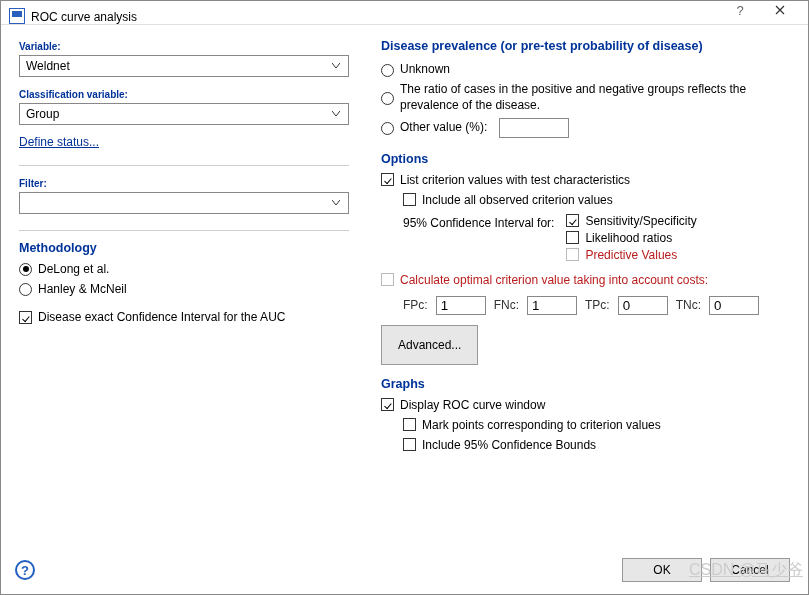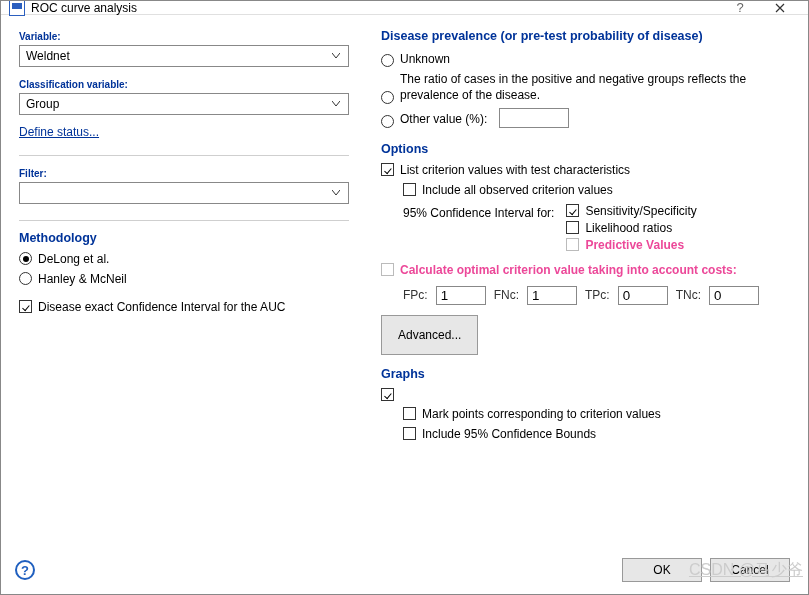--- a/index.html
+++ b/index.html
@@ -8,25 +8,25 @@
     font-size: 12px;
     background: #fff;
     color: #000;
     width: 809px;
     height: 595px;
     border: 1px solid #888;
     display: flex;
     flex-direction: column;
   }
   .titlebar {
-    height: 14px;
+    height: 24px;
     background: #fff;
     border-bottom: 1px solid #e0e0e0;
     display: flex;
-    align-items: center;
+    align-items: flex-end;
     padding: 0 8px;
   }
   .titlebar .icon {
     width: 16px; height: 16px; margin-right: 6px;
     background: #fff;
     border: 1px solid #2b5fbf;
     position: relative;
   }
   .titlebar .icon::before {
     content:"";
@@ -86,21 +86,21 @@
     cursor:pointer;
     margin-bottom: 10px;
     display:inline-block;
   }
   hr.sep {
     border:none;
     border-top:1px solid #cfcfcf;
     margin: 6px 0 10px 0;
   }
   .radio-row, .check-row {
-    display:flex; gap:6px;
+    display:flex; align-items:center; gap:6px;
     margin: 3px 0;
   }
   .check-row.indent1 { margin-left: 22px; }
   .radio {
     width:13px; height:13px;
     border:1px solid #333;
     border-radius:50%;
     display:flex; align-items:center; justify-content:center;
     flex-shrink:0;
   }
@@ -117,21 +117,21 @@
   .chk.checked::after {
     content:"";
     position:absolute;
     left:2px; top:5px;
     width:3px; height:6px;
     border:solid #000;
     border-width:0 1.5px 1.5px 0;
     transform: rotate(40deg) translateY(-3px);
   }
   .chk.disabled { border-color:#bbb; }
-  .disabled-txt { color:#ec4899;font-weight:bold; }
+  .disabled-txt { color:#b91c1c; }
   .ci-row {
     display:flex; align-items:flex-start; gap:12px;
     margin-left:22px; margin-top:4px;
   }
   .ci-row .lbl { padding-top:2px; }
   .ci-opts { display:flex; flex-direction:column; gap:3px; }
   .cost-row {
     display:flex; align-items:center; gap:8px;
     margin-left:22px; margin-top:6px; margin-bottom:10px;
   }
@@ -146,21 +146,21 @@
     background:#e7e7e7;
     border:1px solid #999;
     cursor:pointer;
   }
   .adv { margin-left:0; margin-bottom:12px; }
   .ov-input {
     width:70px; height:20px; border:1px solid #888; margin-left:6px;
     background:#fff;
   }
   .radio-text { line-height:1.35; }
-  .prevalence .radio-row { align-items:flex-end; margin:4px 0; }
+  .prevalence .radio-row { align-items:center; margin:4px 0; }
   .prevalence .radio { margin-top:2px; }
   .footer {
     height:48px;
     display:flex;
     align-items:center;
     padding: 0 18px 0 14px;
     gap:8px;
   }
   .footer .help-icon {
     width:20px; height:20px;
@@ -313,20 +313,21 @@
       <label>TNc:</label>
       <input value="0" style="">
     </div>
     <div class="adv">
       <button class="btn">Advanced...</button>
     </div>
 
     <div class="section-h">Graphs</div>
     <div class="check-row">
       <div class="chk checked"></div>
+      <span>Display ROC curve window</span>
     </div>
     <div class="check-row indent1">
       <div class="chk"></div>
       <span>Mark points corresponding to criterion values</span>
     </div>
     <div class="check-row indent1">
       <div class="chk"></div>
       <span>Include 95% Confidence Bounds</span>
     </div>
   </div>

